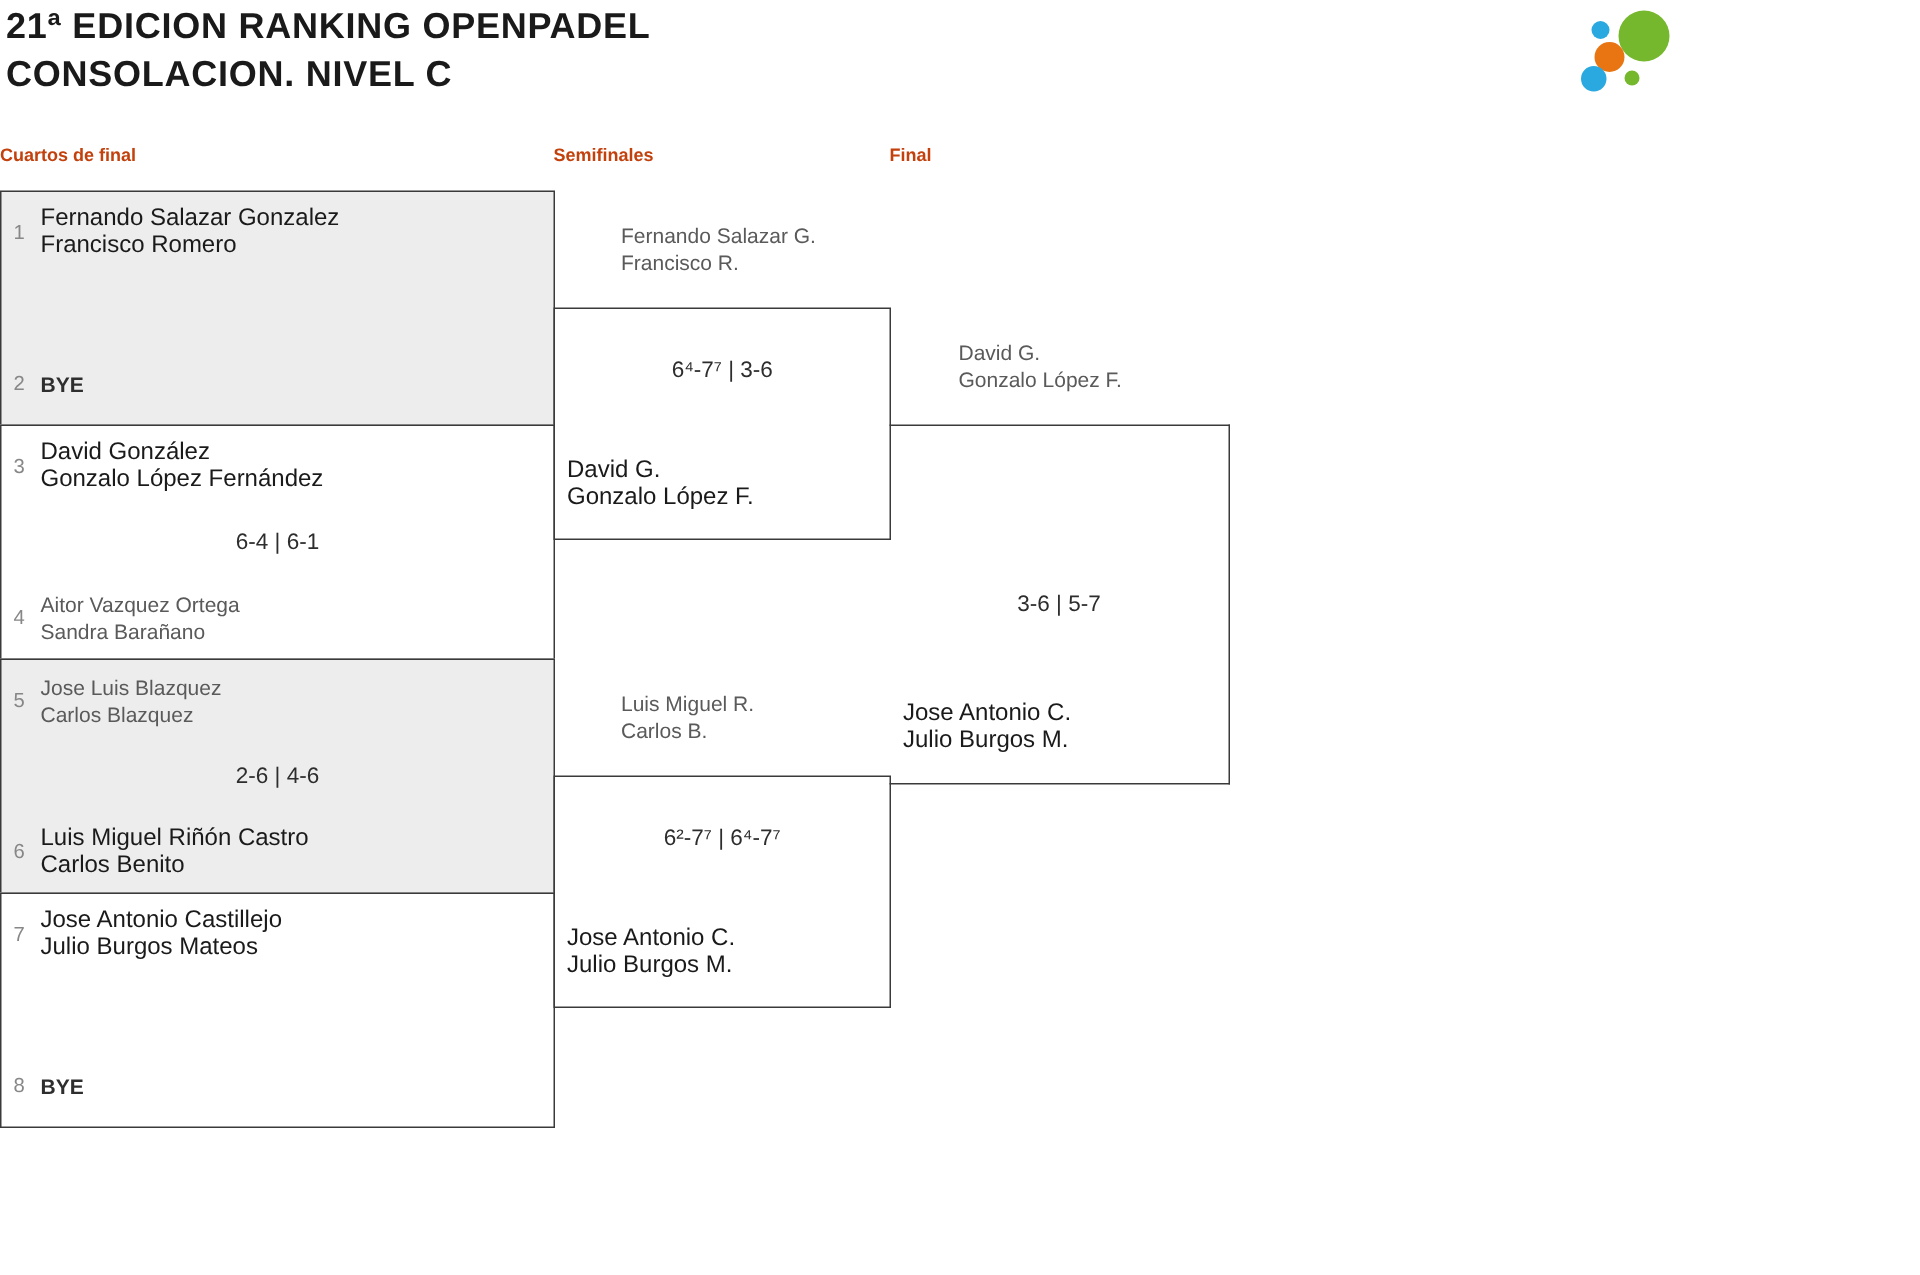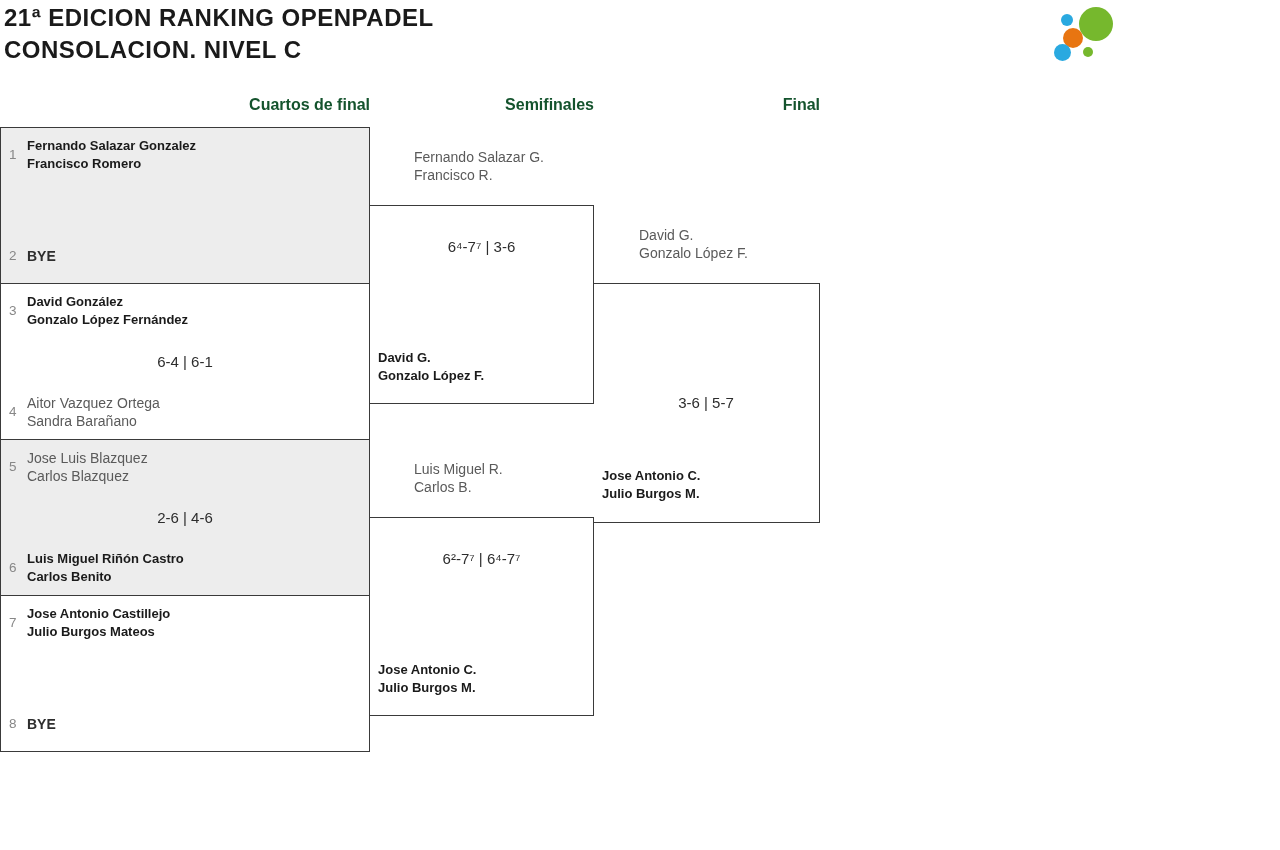--- a/index.html
+++ b/index.html
@@ -23,52 +23,52 @@
   .dot-blue-large { left:4px;  top:44px; width:17px; height:17px; background:var(--blue); }
   .dot-green-small{ left:33px; top:47px; width:10px; height:10px; background:var(--green); }
   .logo-text {
     position:absolute; left:62px; top:6px;
     font-size:50px; font-weight:700; letter-spacing:-2px;
     line-height:60px; color:var(--green);
   }
 
   
   .round-header {
-    position:absolute; top:96px; height:22px; text-align:right;
-    font-size:16px; font-weight:700; color:#14532d;
+    position:absolute; top:96px; height:22px; text-align:left;
+    font-size:12px; font-weight:700; color:#c2410c;
   }
   .rh-qf { left:0;     width:370px; }
   .rh-sf { left:369px; width:225px; }
   .rh-f  { left:593px; width:227px; }
 
   
   .box { position:absolute; border:1px solid var(--line); background:#fff; }
   .box.gray { background:var(--fill-alt); }
 
   .qf  { left:0; width:370px; height:157px; }
   .qf1 { top:127px; } .qf2 { top:283px; } .qf3 { top:439px; } .qf4 { top:595px; }
 
-  .sf  { left:369px; width:225px; height:199px; background:transparent; }
+  .sf  { left:369px; width:225px; height:155px; background:transparent; }
   .sf1 { top:205px; } .sf2 { top:517px; }
 
   .final-box {
     left:593px; top:283px; width:227px; height:240px;
     border-left:none; background:transparent;
   }
 
   
   .entry {
     position:absolute; left:8px; right:6px; min-height:37px;
     display:flex; align-items:center;
   }
   .entry-top    { top:8px; }
   .entry-bottom { bottom:9px; }
   .seed { width:18px; flex-shrink:0; font-size:13.5px; color:var(--seed); }
   .names { line-height:18px; }
-  .win  { font-weight:700; color:var(--ink);  font-size:13px; }
+  .win  { font-weight:400; color:var(--ink);  font-size:16px; }
   .lose { font-weight:400; color:var(--muted); font-size:14px; }
   .bye  { font-weight:700; color:var(--bye);  font-size:14px; }
 
   .score {
     position:absolute; left:0; right:0; text-align:center;
     font-size:15px; line-height:20px; color:var(--score);
   }
   .qf-score { top:50%; transform:translateY(-50%); }
   .sf-score { top:31px; }
   .final-score { top:109px; }

